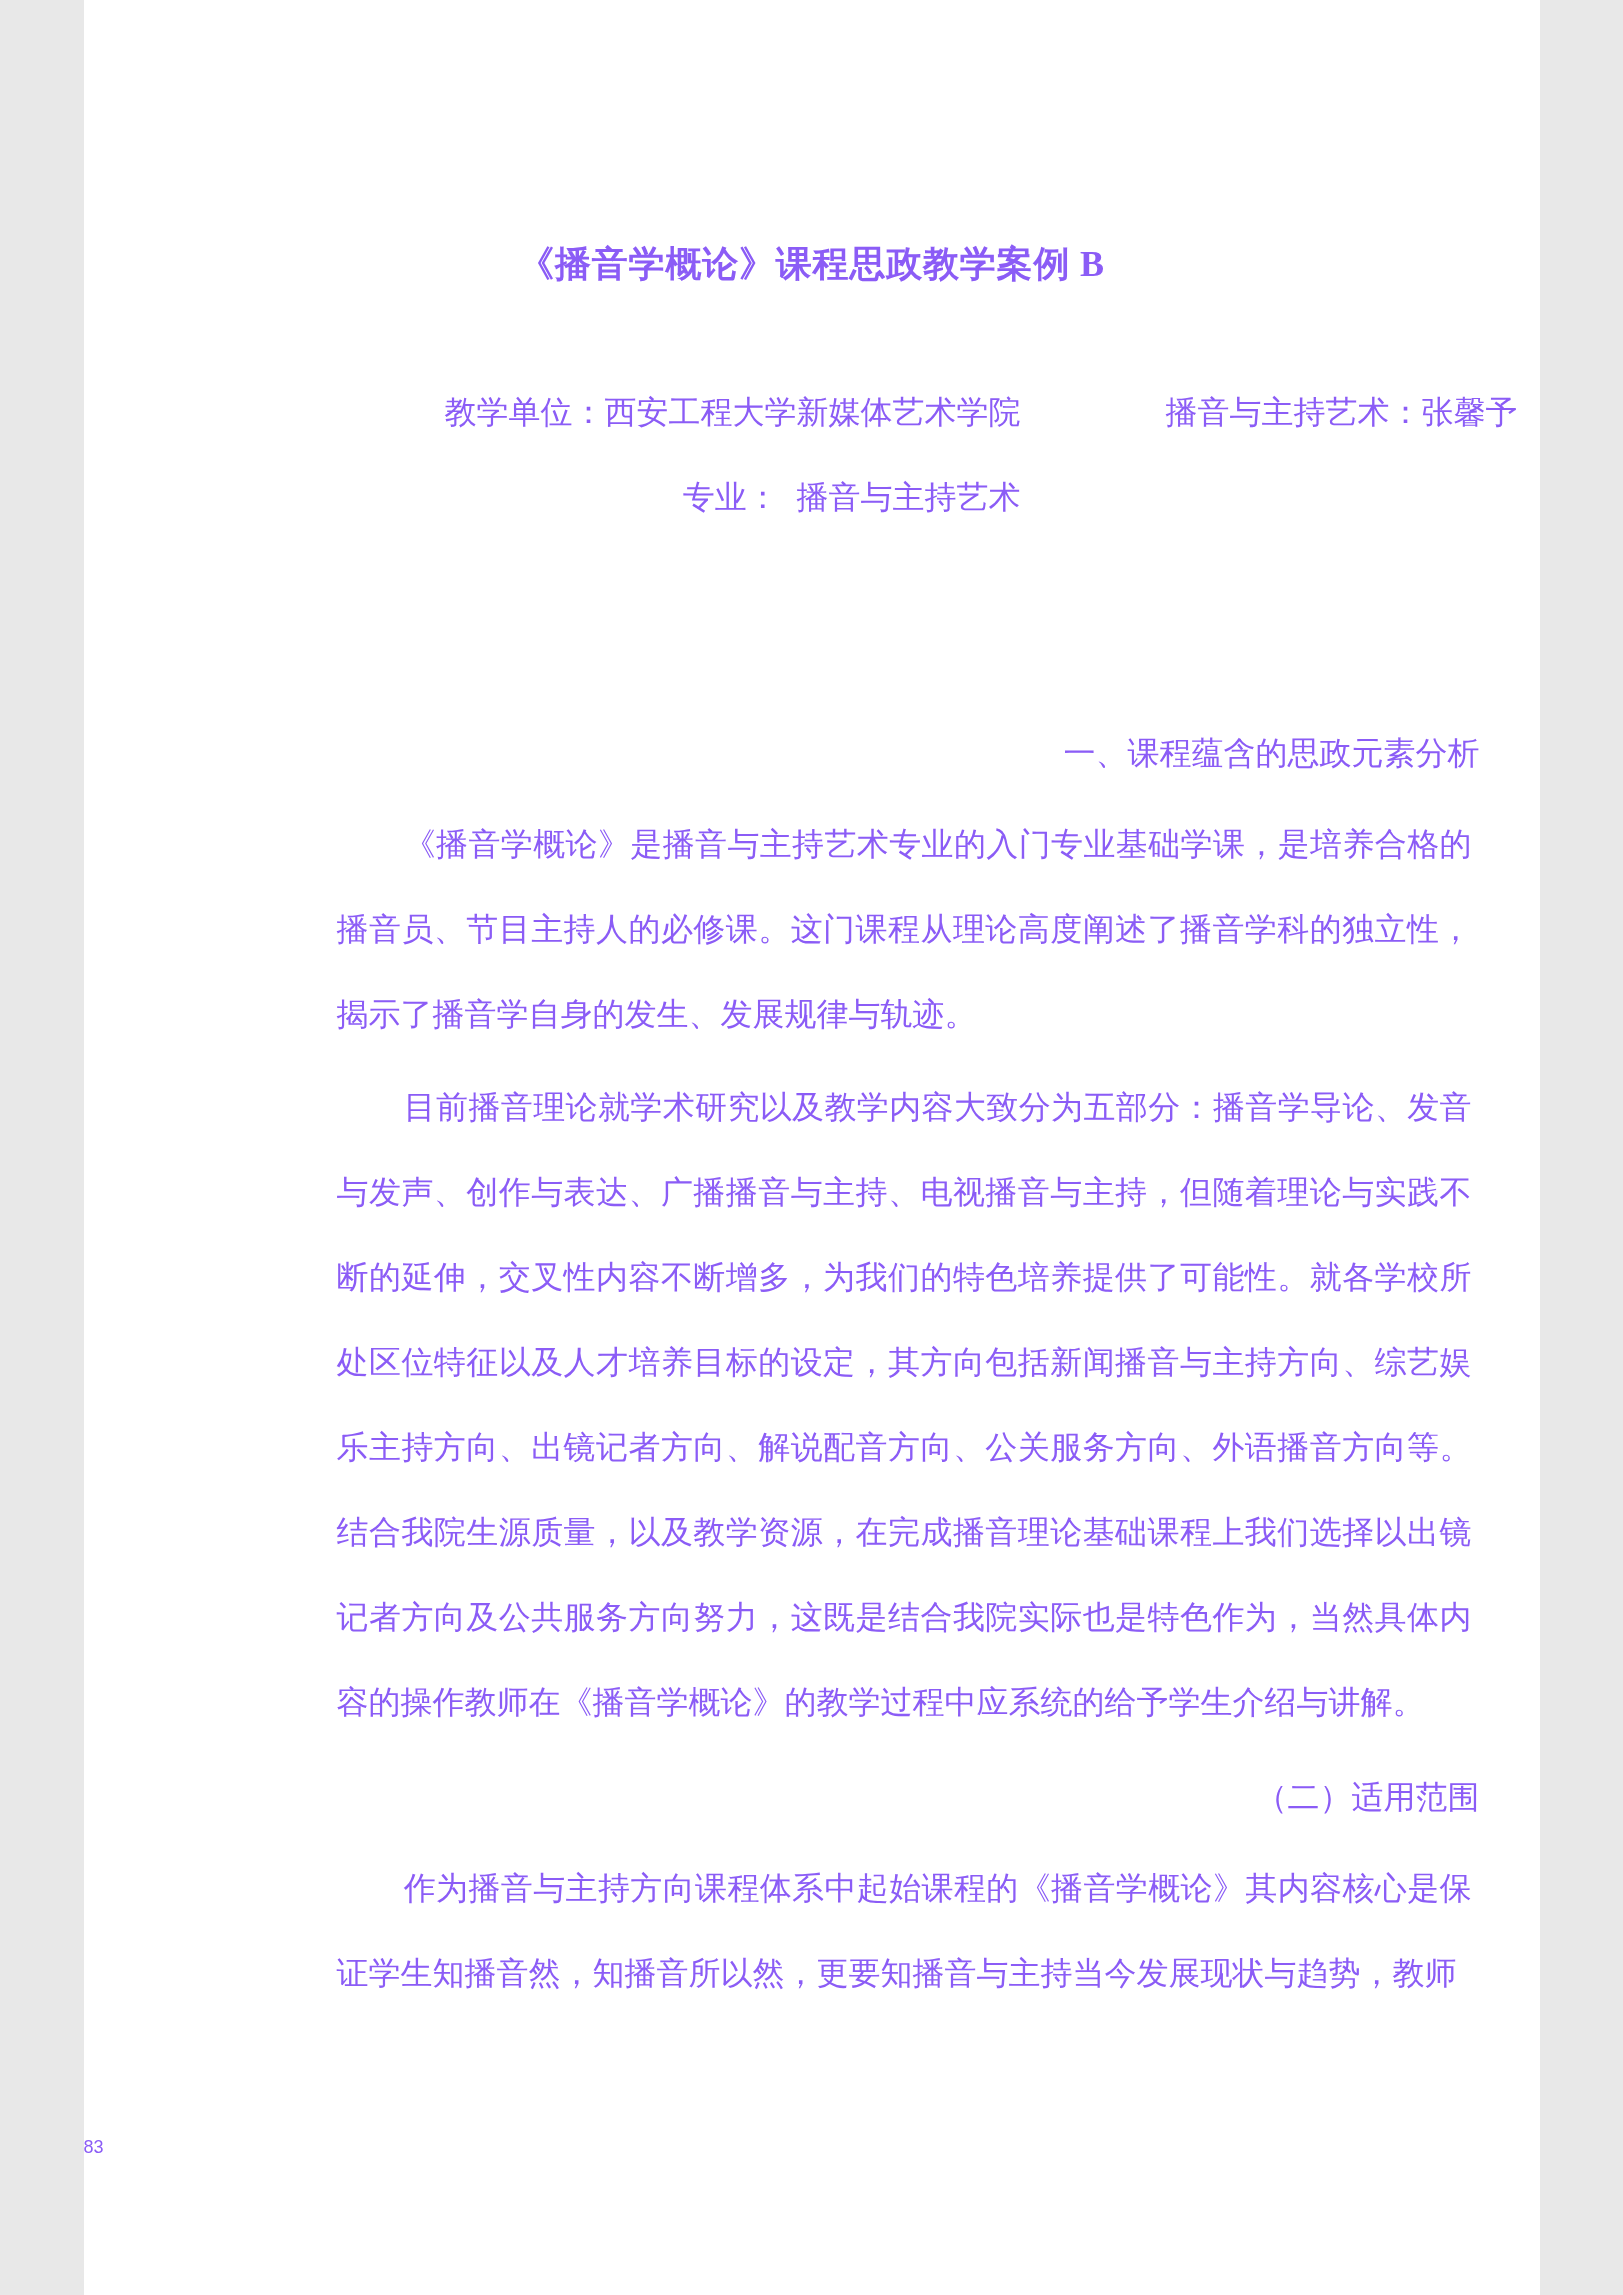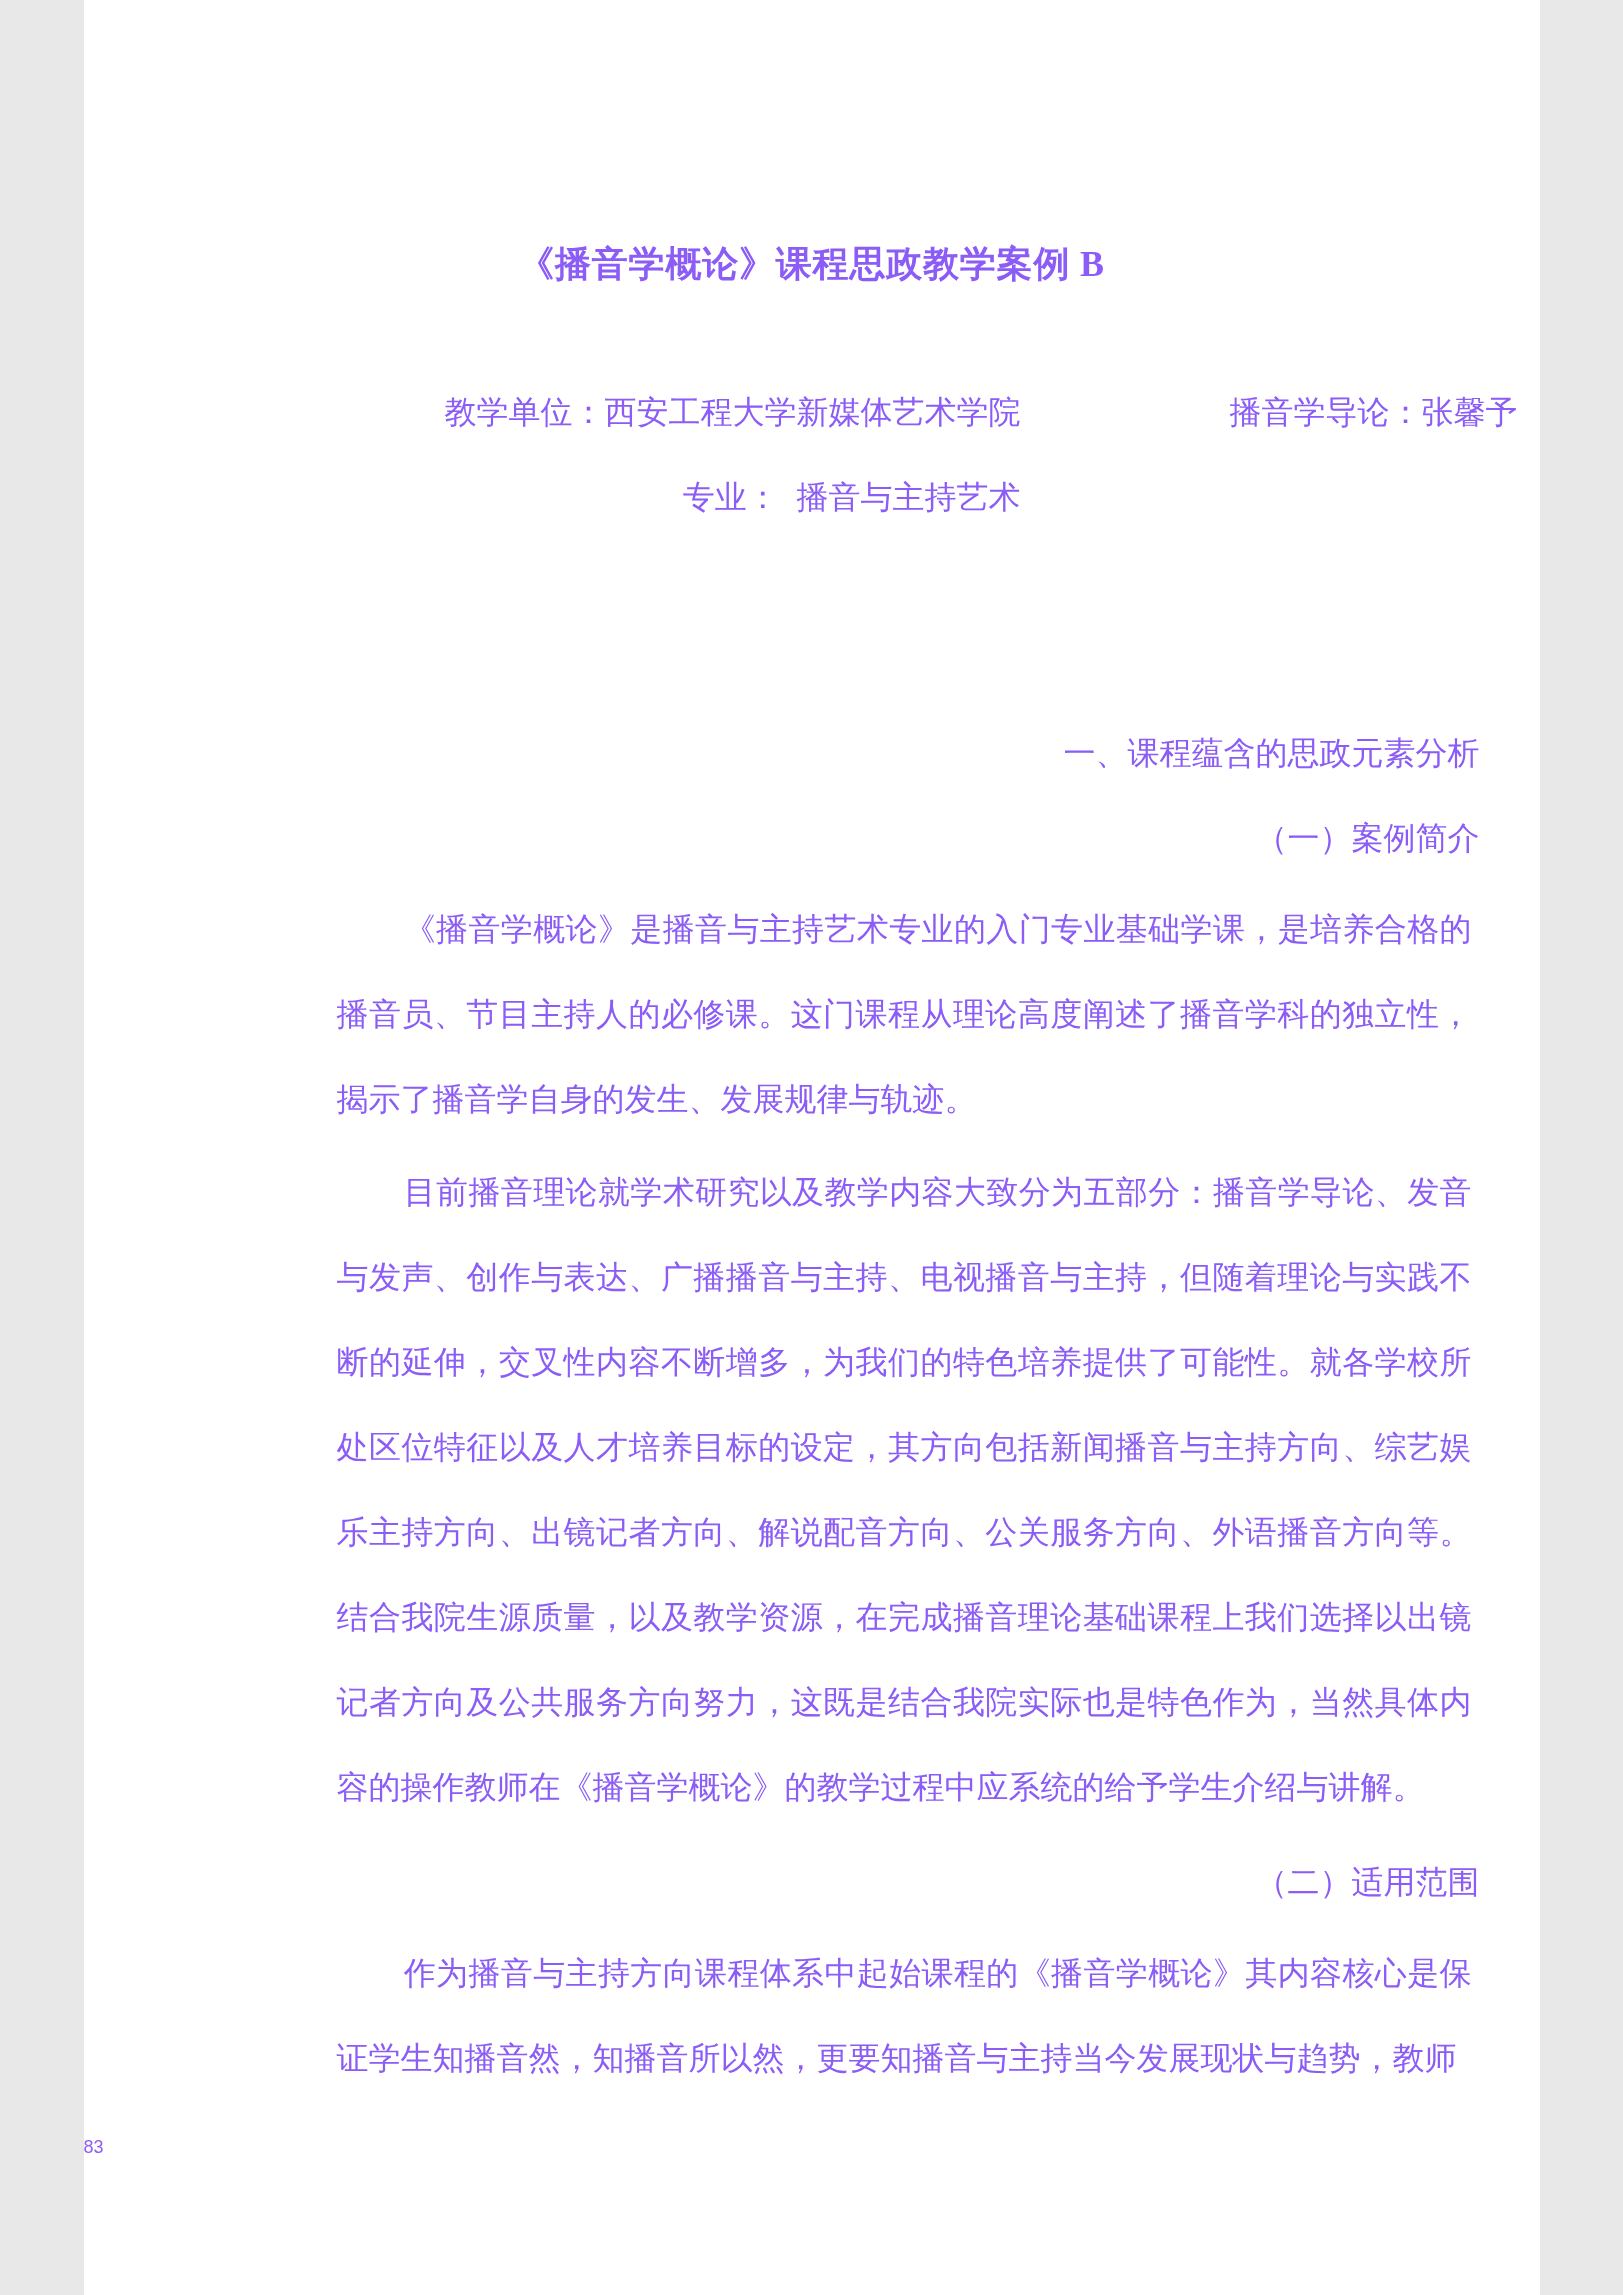--- a/index.html
+++ b/index.html
@@ -94,30 +94,29 @@
 </head>
 <body>
 
 <div class="page">
 
   <h1 class="doc-title">《播音学概论》课程思政教学案例 B</h1>
 
   <div class="meta">
     <div class="meta-row">
       <span class="meta-left">教学单位：西安工程大学新媒体艺术学院</span>
-      <span class="meta-right">播音学导论：张馨予</span>
+      <span class="meta-right">播音与主持艺术：张馨予</span>
     </div>
     <div class="meta-row">
       <span class="meta-left">专业：  播音与主持艺术</span>
     </div>
   </div>
 
   <div class="body-text">
     <h2 class="sec-heading">一、课程蕴含的思政元素分析</h2>
-    <h3 class="sec-heading sub-heading-1">（一）案例简介</h3>
     <p>《播音学概论》是播音与主持艺术专业的入门专业基础学课，是培养合格的播音员、节目主持人的必修课。这门课程从理论高度阐述了播音学科的独立性，揭示了播音学自身的发生、发展规律与轨迹。</p>
     <p>目前播音理论就学术研究以及教学内容大致分为五部分：播音学导论、发音与发声、创作与表达、广播播音与主持、电视播音与主持，但随着理论与实践不断的延伸，交叉性内容不断增多，为我们的特色培养提供了可能性。就各学校所处区位特征以及人才培养目标的设定，其方向包括新闻播音与主持方向、综艺娱乐主持方向、出镜记者方向、解说配音方向、公关服务方向、外语播音方向等。结合我院生源质量，以及教学资源，在完成播音理论基础课程上我们选择以出镜记者方向及公共服务方向努力，这既是结合我院实际也是特色作为，当然具体内容的操作教师在《播音学概论》的教学过程中应系统的给予学生介绍与讲解。</p>
     <h3 class="sec-heading sub-heading-2">（二）适用范围</h3>
     <p>作为播音与主持方向课程体系中起始课程的《播音学概论》其内容核心是保证学生知播音然，知播音所以然，更要知播音与主持当今发展现状与趋势，教师</p>
   </div>
 
   <div class="page-number">83</div>
 
 </div>
 

